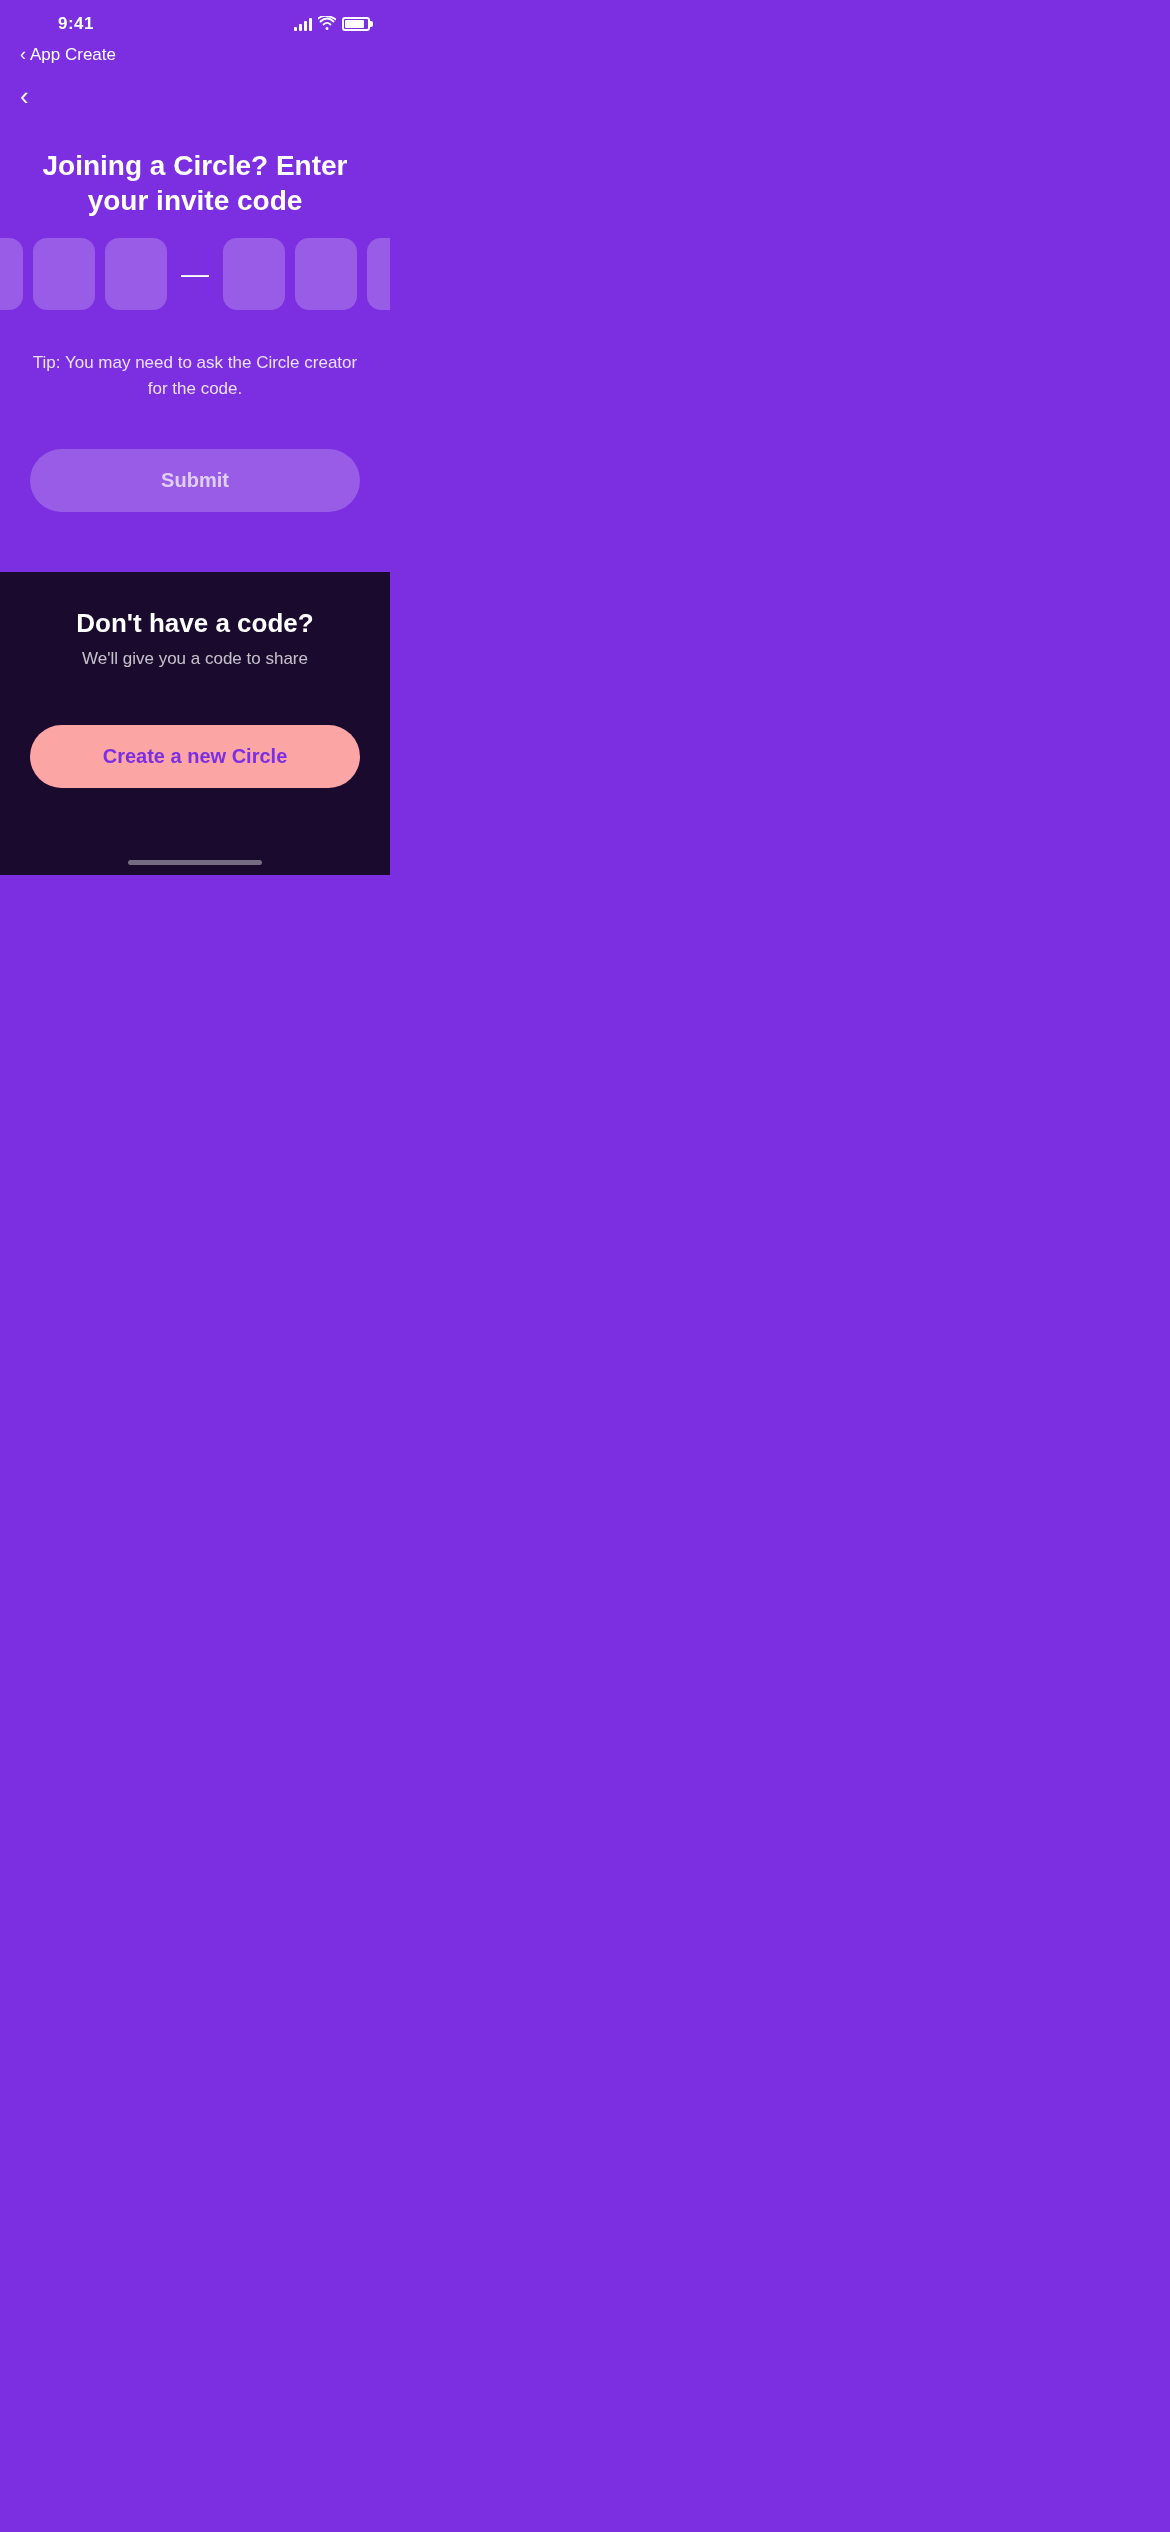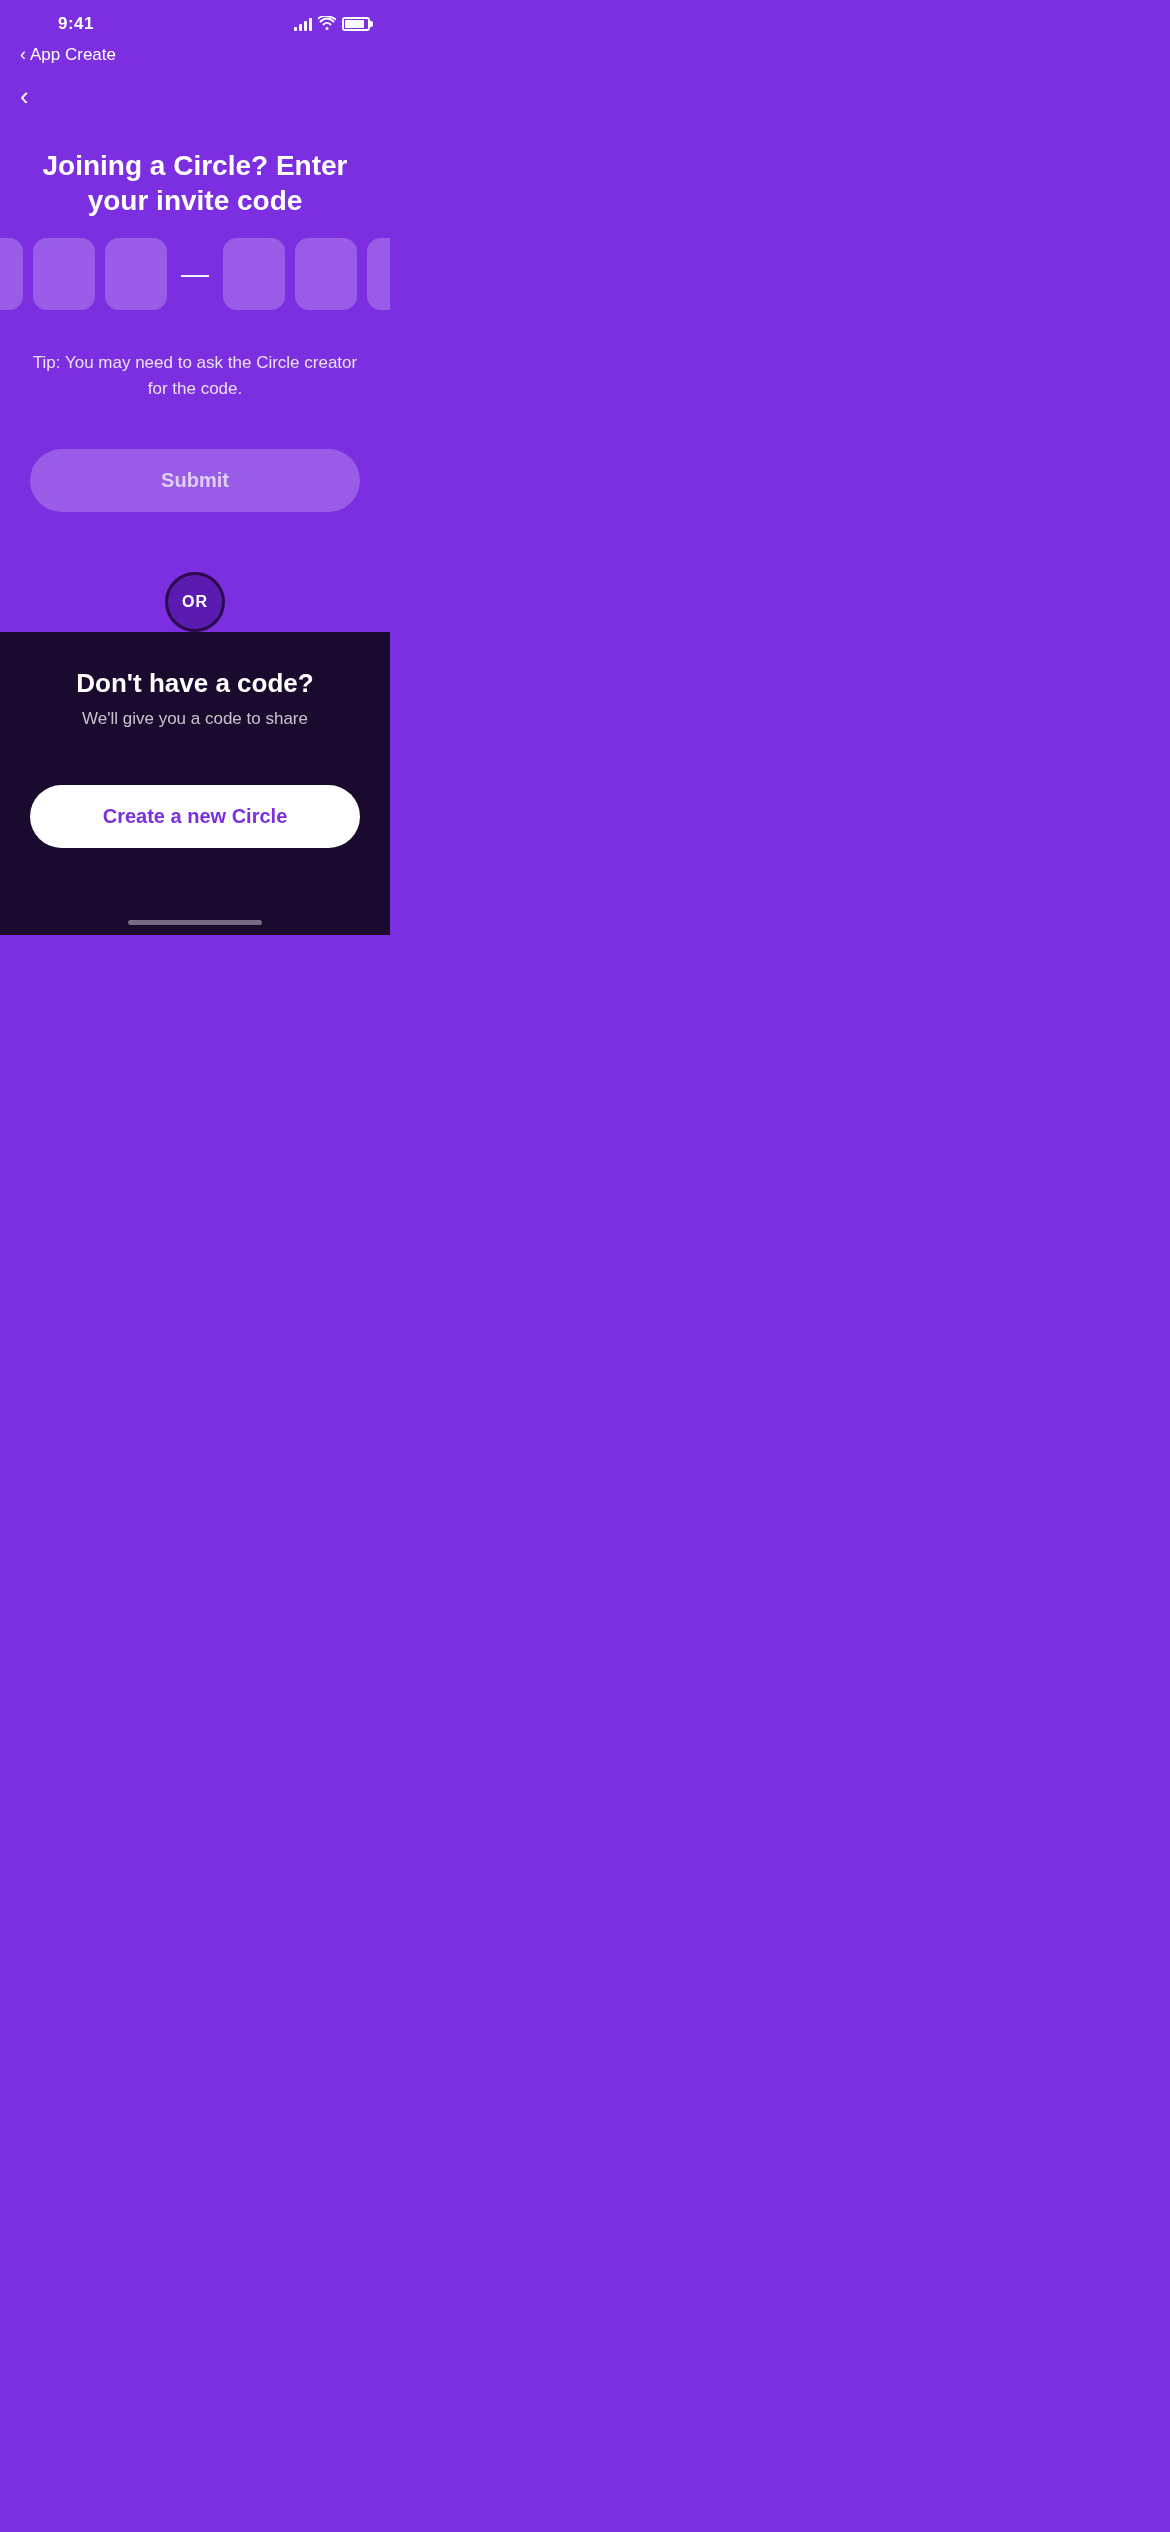--- a/index.html
+++ b/index.html
@@ -226,21 +226,21 @@
       color: rgba(255,255,255,0.75);
       font-size: 17px;
       text-align: center;
       margin-bottom: 56px;
     }
 
     
     .create-btn {
       width: 100%;
       padding: 20px;
-      background: #ffffff;
+      background: #fca5a5;
       border: none;
       border-radius: 50px;
       color: #7B2FE0;
       font-size: 20px;
       font-weight: 700;
       cursor: pointer;
       margin-bottom: 24px;
     }
 
     
@@ -306,25 +306,20 @@
     <div class="code-box"></div>
     <div class="code-box"></div>
   </div>
 
   <p class="tip-text">Tip: You may need to ask the Circle creator for the code.</p>
 
   <button class="submit-btn">Submit</button>
 
   <div class="spacer"></div>
 
-  <div class="or-divider-wrapper">
-    <div class="or-circle">
-      <span>OR</span>
-    </div>
-  </div>
 </div>
 
 <div class="dark-section">
   <h2 class="no-code-title">Don't have a code?</h2>
   <p class="no-code-subtitle">We'll give you a code to share</p>
   <button class="create-btn">Create a new Circle</button>
 </div>
 
 <div class="home-indicator">
   <div class="home-bar"></div>

